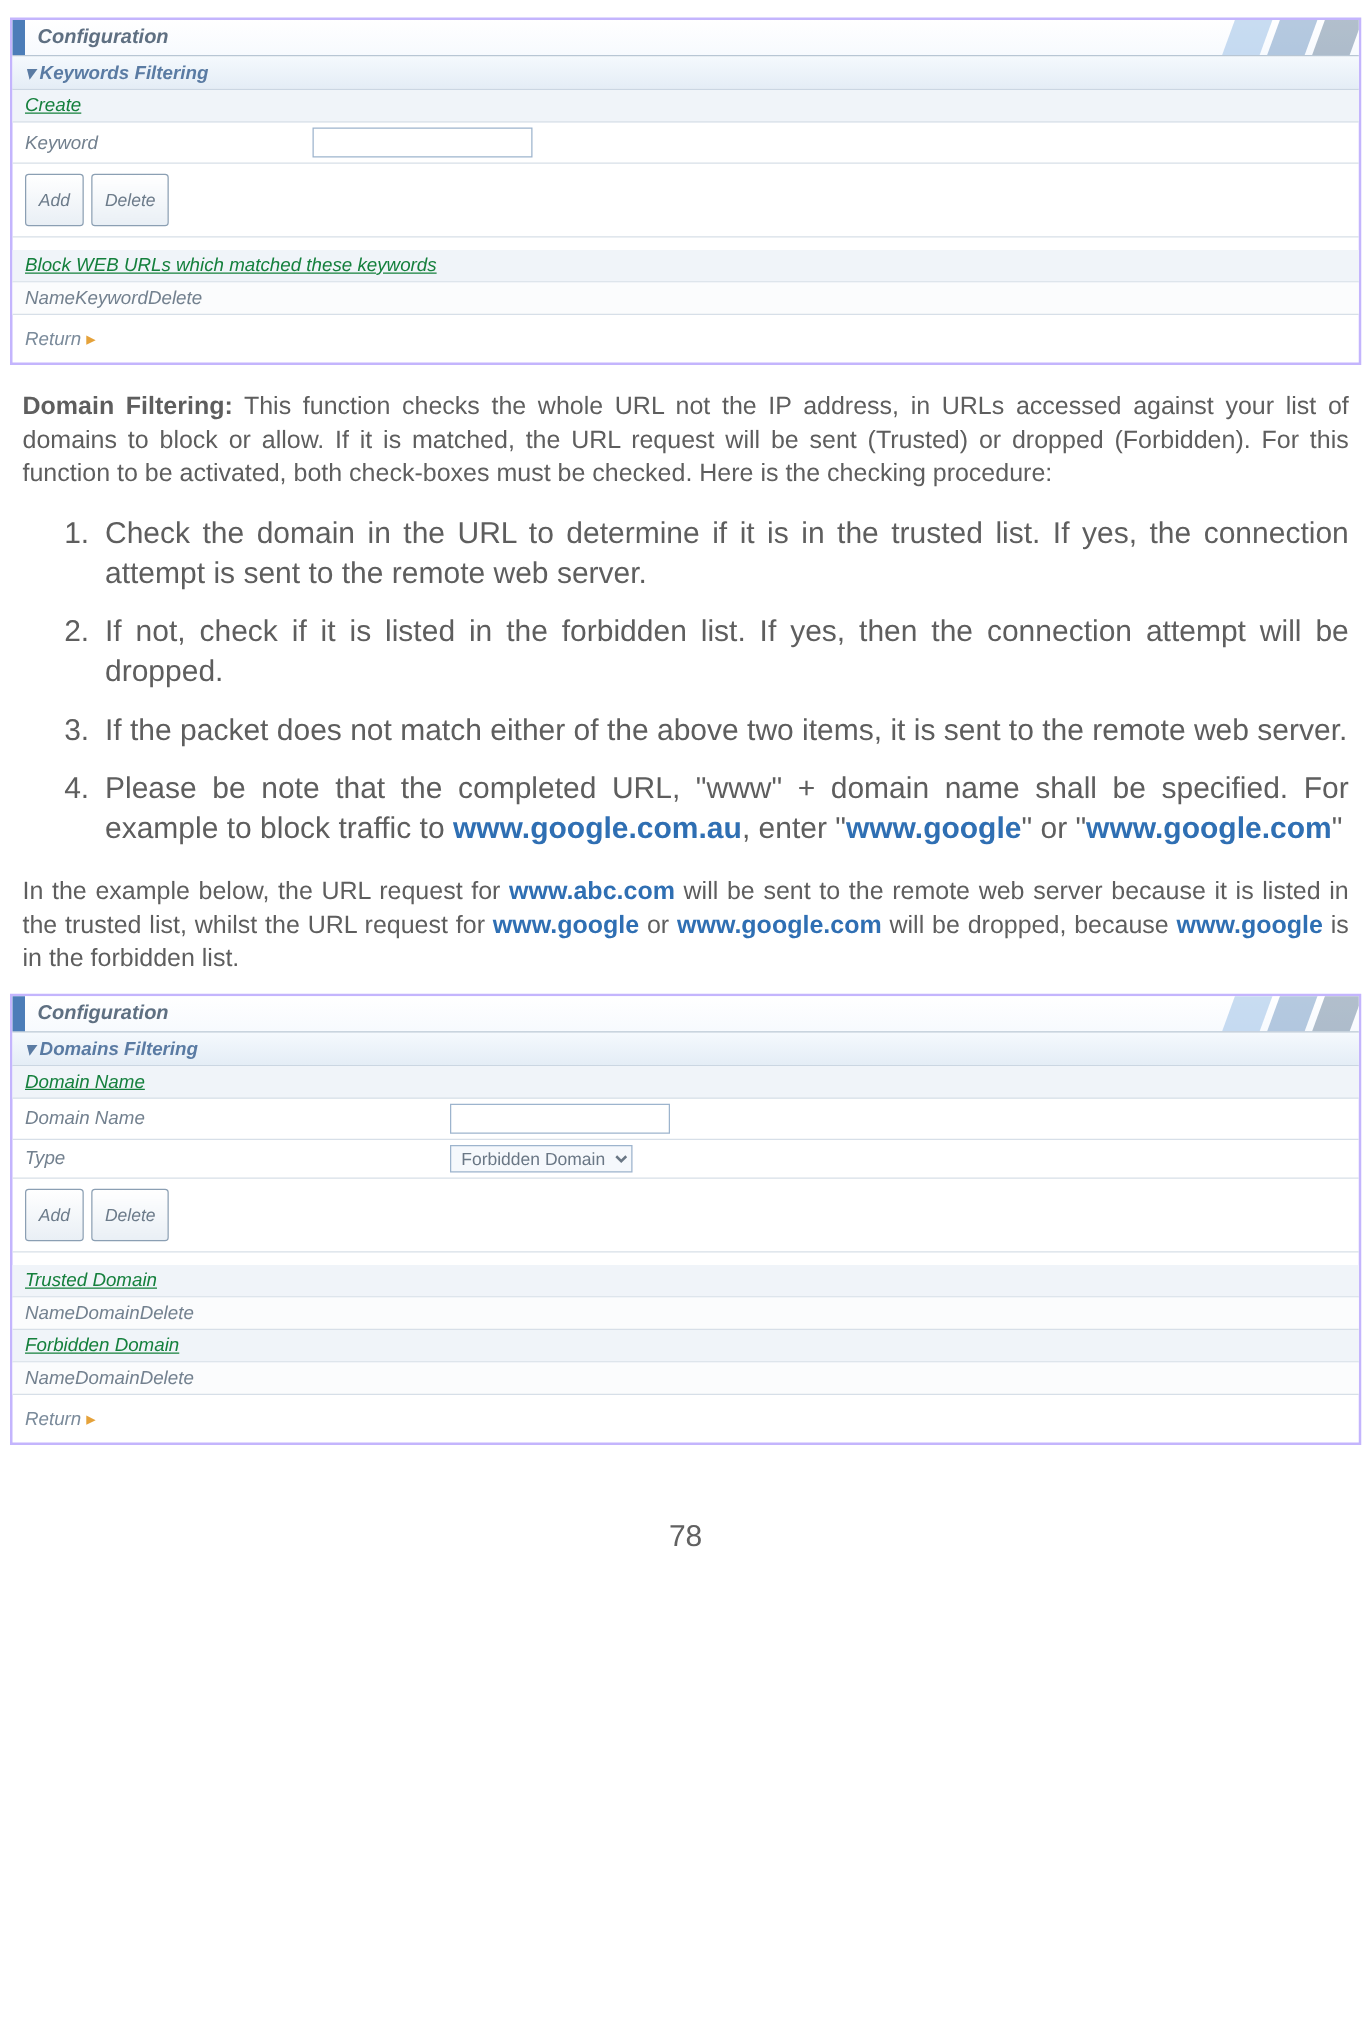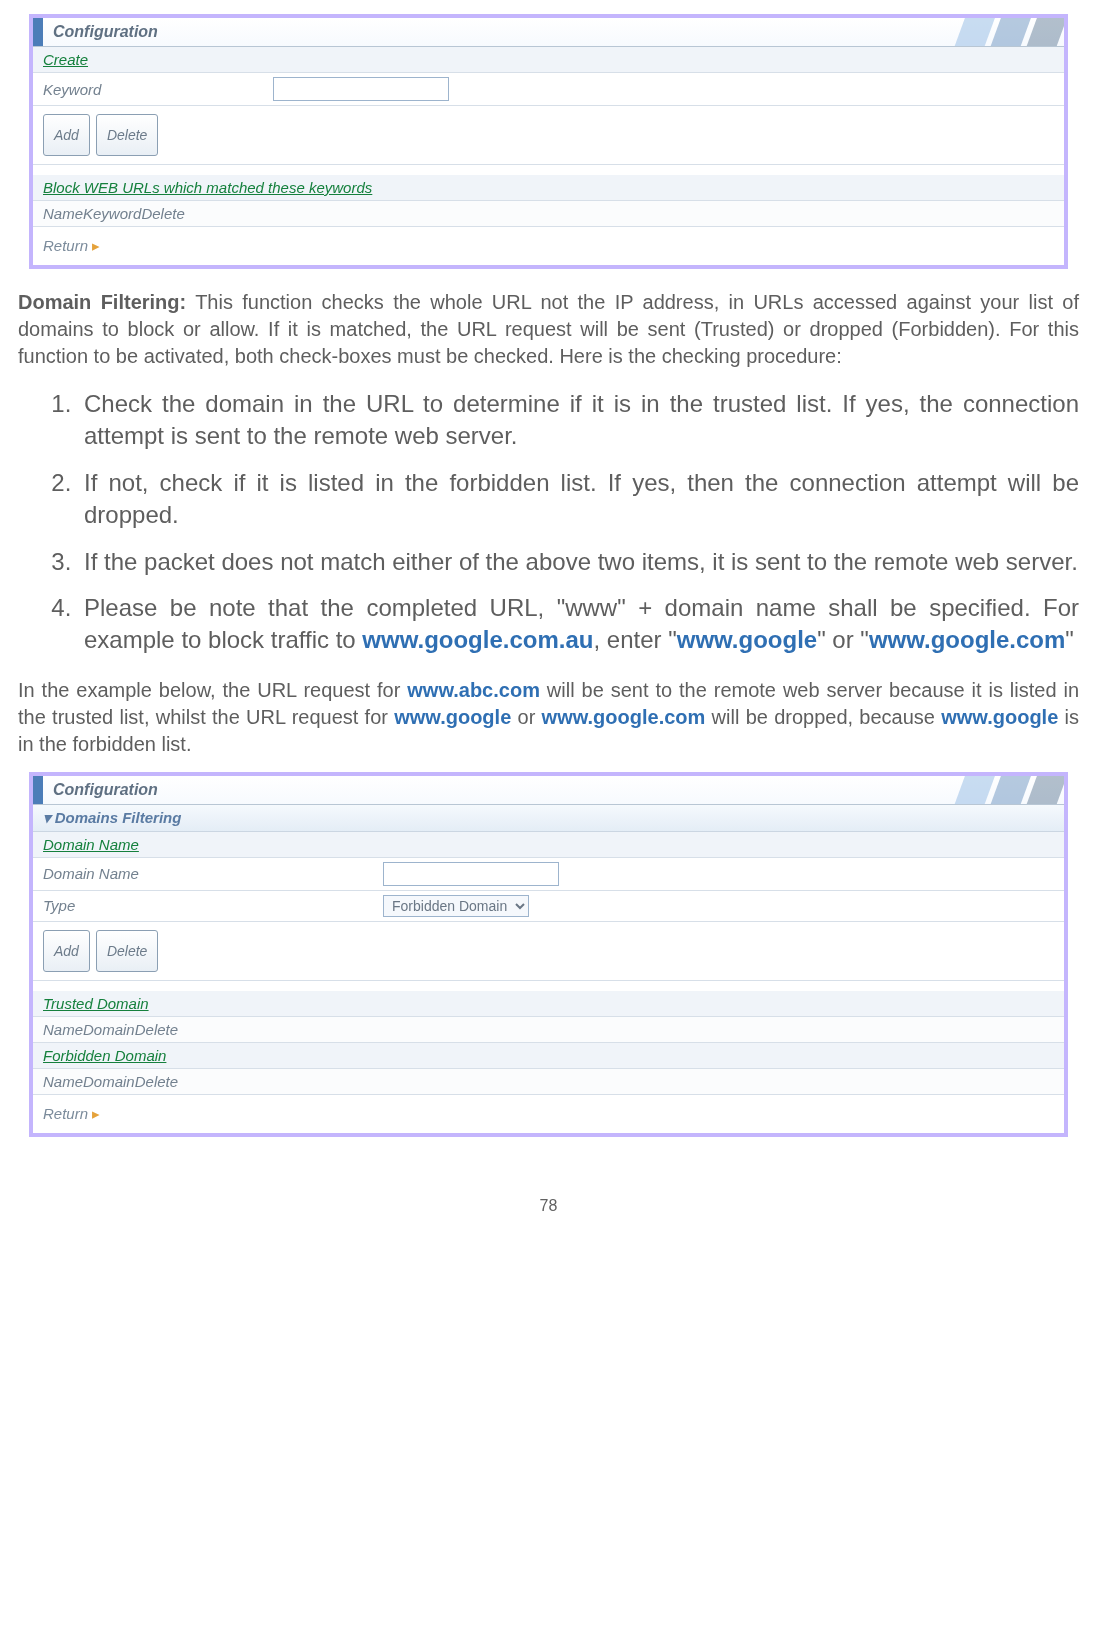--- a/index.html
+++ b/index.html
@@ -1,16 +1,16 @@
 <!DOCTYPE html>
 <html><head>
 <meta charset="utf-8">
 <style>
 body { margin:0; padding:0; font-family: Arial, Helvetica, sans-serif; background:#fff; width:1097px; }
-.panel { border:4px solid #c4b5fd; background:#fff; margin:14px 29px; }
+.panel { border:2px solid #c4b5fd; background:#fff; margin:14px 8px; }
 .titlebar { display:flex; align-items:center; background:linear-gradient(#fff,#f7fafe); height:28px; position:relative; border-bottom:1px solid #b8c6d4; }
 .titlebar .stripe { width:10px; height:100%; background:#4c7db8; position:absolute; left:0; }
 .titlebar .label { margin-left:20px; color:#5f7082; font-size:16px; font-style:italic; font-weight:bold; }
 .titlebar .deco { position:absolute; right:0; top:0; height:28px; width:120px; display:flex; gap:6px; justify-content:flex-end; align-items:flex-end; overflow:hidden; }
 .deco div { width:30px; height:40px; background:#a3c4e8; transform:skewX(-20deg); opacity:.6; }
 .deco div:nth-child(2){background:#6c93c0; opacity:.5;}
 .deco div:nth-child(3){background:#3e5e80; opacity:.4;}
 .section-head { background:linear-gradient(#f5f9fd,#e4edf6); color:#5a7ba3; font-size:15px; font-weight:bold; font-style:italic; padding:4px 10px; border-bottom:1px solid #cbd6e2; }
 .subhead { background:#f0f4f9; color:#15803d; font-size:15px; font-style:italic; padding:4px 10px; border-bottom:1px solid #d7dfe8;text-decoration:underline; }
 .row { display:flex; align-items:center; border-bottom:1px solid #d7dfe8; padding:4px 10px; color:#73818f; font-size:15px; font-style:italic; }
@@ -23,36 +23,37 @@
 .thead { display:flex; padding:4px 10px; color:#73818f; font-size:15px; font-style:italic; border-bottom:1px solid #d7dfe8; background:#fbfcfd;text-align:right; }
 .return { padding:10px; color:#7b8b9b; font-size:15px; font-style:italic; }
 .return .arrow { color:#e5a23a; font-style:normal; margin-left:4px; }
 .body-text { margin:20px 18px 0; color:#5e5e5e; font-size:20px; line-height:1.35; text-align:justify; }
 .body-text strong.head { color:#5e5e5e; font-weight:bold; }
 .ol { margin:18px 18px 0 38px; color:#5e5e5e; font-size:24px; line-height:1.35; }
 .ol li { margin-bottom:14px; text-align:justify; padding-left:6px; }
 .blue { color:#2f6fb3; font-weight:bold; }
 .sel { border:1px solid #9db4cd; background:#f5f8fc; color:#6a7785; font-size:14px; padding:1px 4px; }
 .radio { width:14px; height:14px; border:1px solid #94a6b9; border-radius:50%; display:inline-block; background:#f7f9fc; }
-.pagenum { text-align:center; color:#616161; font-size:16px; margin:60px 0 20px; }
+.pagenum { text-align:center; color:#616161; font-size:24px; margin:60px 0 20px; }
 .spacer { height:10px; }
 </style>
 </head>
 <body>
 
 <div class="panel">
   <div class="titlebar">
     <div class="stripe"></div>
     <span class="label">Configuration</span>
     <div class="deco">
         <div></div>
         <div></div>
         <div></div>
       </div>
   </div>
+  <div class="section-head">▾ Keywords Filtering</div>
   <div class="subhead">Create</div>
   <div class="row">
     <div class="c1">Keyword</div>
     <div class="c2"><input class="txt-input" type="text" style=""></div>
   </div>
   <div class="btn-row">
     <button class="btn">Add</button>
     <button class="btn">Delete</button>
   </div>
   <div class="spacer"></div>

